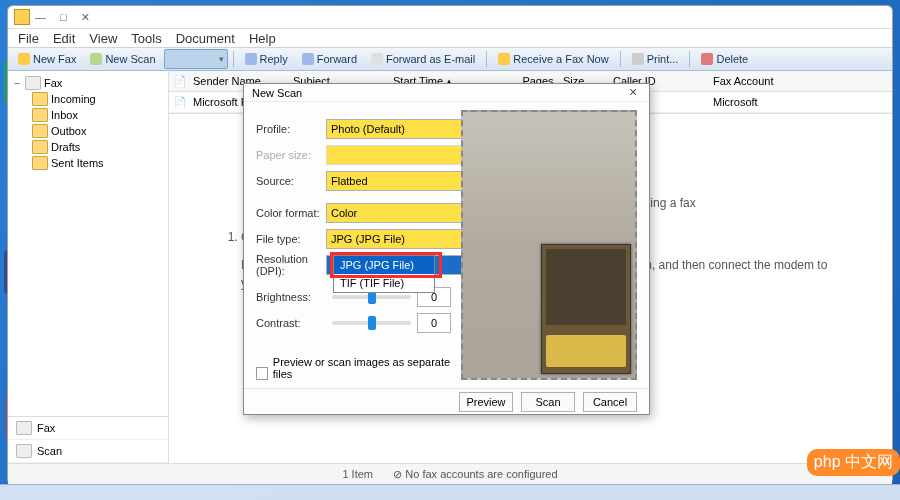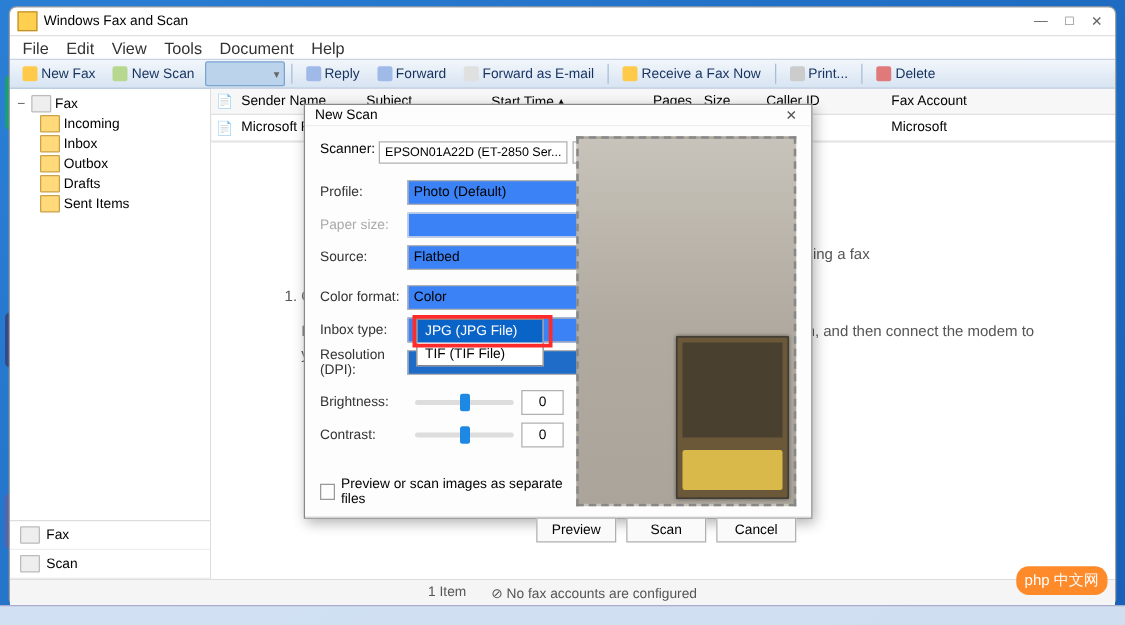--- a/index.html
+++ b/index.html
@@ -47,58 +47,57 @@
 .modal{position:absolute;left:243px;top:83px;width:405px;height:330px;background:#fdfdfd;border:1px solid #888;box-shadow:2px 3px 10px rgba(0,0,0,.3);display:flex;flex-direction:column}
 .m-tbar{height:24px;display:flex;align-items:center;padding:0 8px;border-bottom:1px solid #eee}
 .m-tbar span{flex:1}
 .m-close{width:16px;height:16px;display:flex;align-items:center;justify-content:center;color:#555}
 .m-body{flex:1;padding:8px 12px;display:flex;gap:10px}
 .m-left{width:195px;font-size:11px}
 .m-row{display:flex;align-items:center;height:26px}
 .m-lbl{width:70px;color:#333}
 .m-lbl.dis{color:#aaa}
 .m-val{flex:1}
-.sel{width:100%;height:18px;border:1px solid #b0b0b0;background:#3b82f6;padding:0 14px 0 4px;font-size:11px;display:flex;align-items:center;position:relative}
+.sel{width:100%;height:18px;border:1px solid #b0b0b0;background:#fde047;padding:0 14px 0 4px;font-size:11px;display:flex;align-items:center;position:relative}
 .sel::after{content:"▾";position:absolute;right:3px;color:#666;font-size:9px}
 .txt{width:28px;height:16px;border:1px solid #b0b0b0;text-align:center;font-size:11px}
 .slider{flex:1;height:4px;background:#ddd;border-radius:2px;margin:0 6px;position:relative}
 .thumb{position:absolute;top:-5px;width:8px;height:14px;background:#1e88e5;border-radius:2px}
 .chg{height:18px;border:1px solid #b0b0b0;background:#fafafa;padding:0 10px;font-size:11px}
 .scn-line{width:100%;height:16px;border:1px solid #b0b0b0;background:#fff;padding:0 4px;font-size:10px;display:flex;align-items:center;overflow:hidden;white-space:nowrap}
-.chk{display:flex;align-items:center;gap:5px;margin-top:20px;font-size:11px}
+.chk{display:flex;align-items:flex-end;gap:5px;margin-top:20px;font-size:11px}
 .chk-box{width:11px;height:11px;border:1px solid #999}
 .dd{position:absolute;left:333px;top:255px;width:100px;background:#fff;border:1px solid #888;z-index:50;font-size:11px}
 .dd-hi{position:absolute;left:330px;top:252px;width:106px;height:20px;border:3px solid #ff2a2a;z-index:51;pointer-events:none}
 .dd-item{padding:3px 6px}
 .dd-item.sel-i{background:#0a64c8;color:#fff}
 .prev{flex:1;border:2px dashed #888;background:linear-gradient(#c8c3ba,#b0aaa0 50%,#aaa49a);position:relative}
 .doc{position:absolute;right:4px;bottom:4px;width:88px;height:128px;background:#6a5838;border:1px solid #333;box-shadow:0 0 3px rgba(0,0,0,.5)}
 .doc::before{content:"";position:absolute;left:4px;right:4px;top:4px;height:76px;background:#4a4030}
 .doc-t{position:absolute;left:4px;bottom:6px;right:4px;height:32px;background:#d9b949;border-radius:2px}
 .m-foot{height:34px;border-top:1px solid #e5e5e5;display:flex;align-items:center;justify-content:flex-end;gap:8px;padding:0 12px}
-.m-btn{width:64px;height:20px;border:1px solid #b0b0b0;background:#fafafa;font-size:11px}
+.m-btn{width:54px;height:20px;border:1px solid #b0b0b0;background:#fafafa;font-size:11px}
 .taskbar{position:absolute;left:0;right:0;bottom:0;height:15px;background:rgba(240,244,250,.85);border-top:1px solid #aac}
-.watermark{position:absolute;right:14px;bottom:24px;background:#ff8a2a;color:#fff;font-size:12px;padding:3px 7px;border-radius:10px;z-index:60}
+.watermark{position:absolute;right:0;bottom:24px;background:#ff8a2a;color:#fff;font-size:16px;padding:3px 7px;border-radius:10px;z-index:60}
 .dico{width:38px;height:44px;position:absolute;left:4px}
 .dico1{top:60px;background:#1b9e77;border-radius:4px}
 .dico2{top:250px;background:#334a88;border-radius:4px}
 .dico3{top:395px;background:#5563aa;border-radius:4px}
 </style>
 </head>
 <body>
 
 <div class="desktop">
   <div class="dico dico1"></div>
   <div class="dico dico2"></div>
   <div class="dico dico3"></div>
 
   <div class="win">
     <div class="tbar">
       <div class="tbar-ico"></div>
-      <div class="tbar-title">Windows Fax and Scan</div>
       <div class="tbar-btns">
         <span>—</span>
         <span>□</span>
         <span>✕</span>
       </div>
     </div>
     <div class="mbar">
       <span>File</span>
       <span>Edit</span>
       <span>View</span>
@@ -222,27 +221,20 @@
     </div>
   </div>
 
   <div class="modal">
     <div class="m-tbar">
       <span>New Scan</span>
       <div class="m-close">✕</div>
     </div>
     <div class="m-body">
       <div class="m-left">
-        <div class="m-row">
-          <div style="flex:1;display:flex;gap:3px">
-              <span>Scanner:</span>
-              <div class="scn-line" style="flex:1">EPSON01A22D (ET-2850 Ser...</div>
-            </div>
-          <button class="chg" style="margin-left:4px">Change...</button>
-        </div>
         <div style="height:6px"></div>
         <div class="m-row">
             <div class="m-lbl">Profile:</div>
             <div class="m-val">
               <div class="sel">Photo (Default)</div>
             </div>
           </div>
         <div class="m-row">
             <div class="m-lbl dis">Paper size:</div>
             <div class="m-val">
@@ -256,21 +248,21 @@
             </div>
           </div>
         <div style="height:6px"></div>
         <div class="m-row">
             <div class="m-lbl">Color format:</div>
             <div class="m-val">
               <div class="sel">Color</div>
             </div>
           </div>
         <div class="m-row">
-            <div class="m-lbl">Inbox type:</div>
+            <div class="m-lbl">File type:</div>
             <div class="m-val">
               <div class="sel">JPG (JPG File)</div>
             </div>
           </div>
         <div class="m-row">
             <div class="m-lbl">Resolution (DPI):</div>
             <div class="m-val">
               <div class="sel" style="background:#1e6cc7;color:#fff"></div>
             </div>
           </div>

